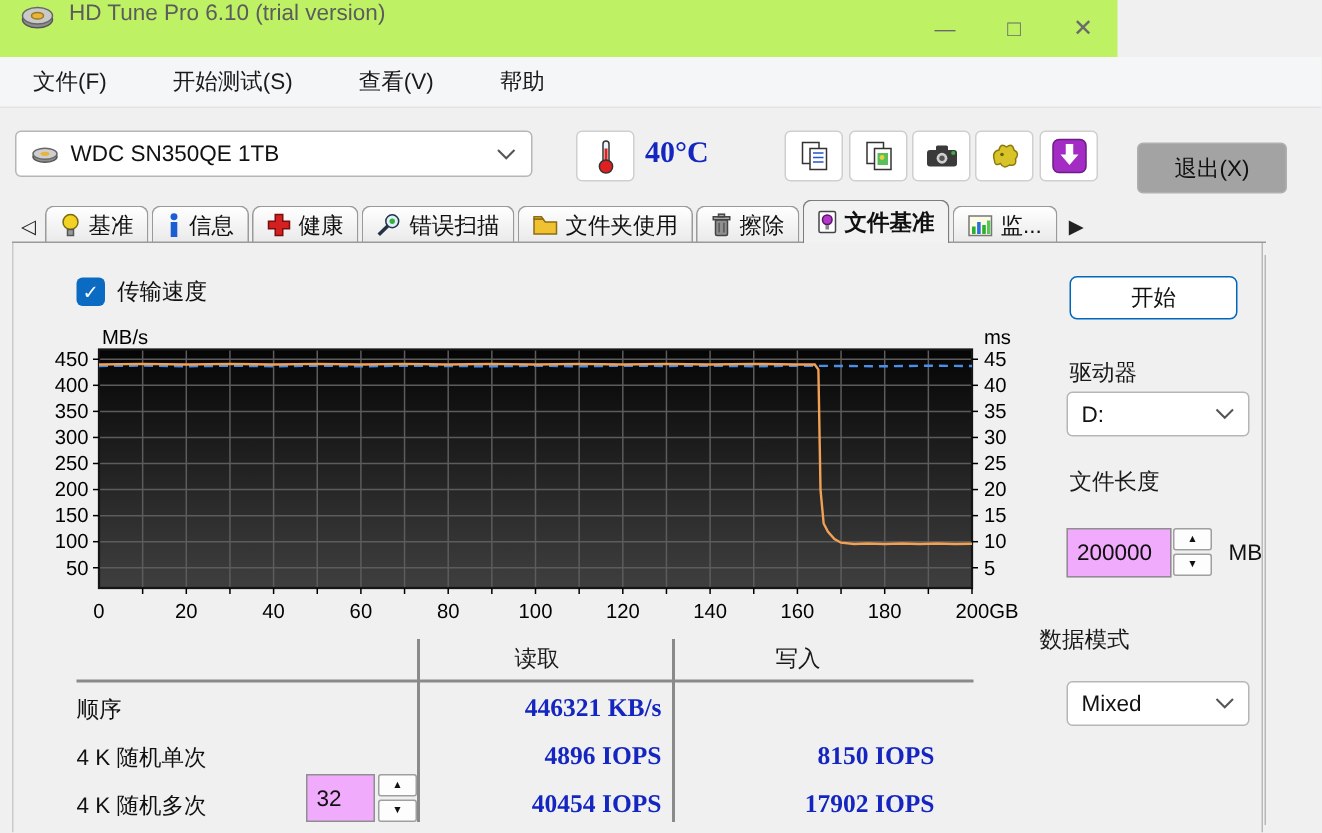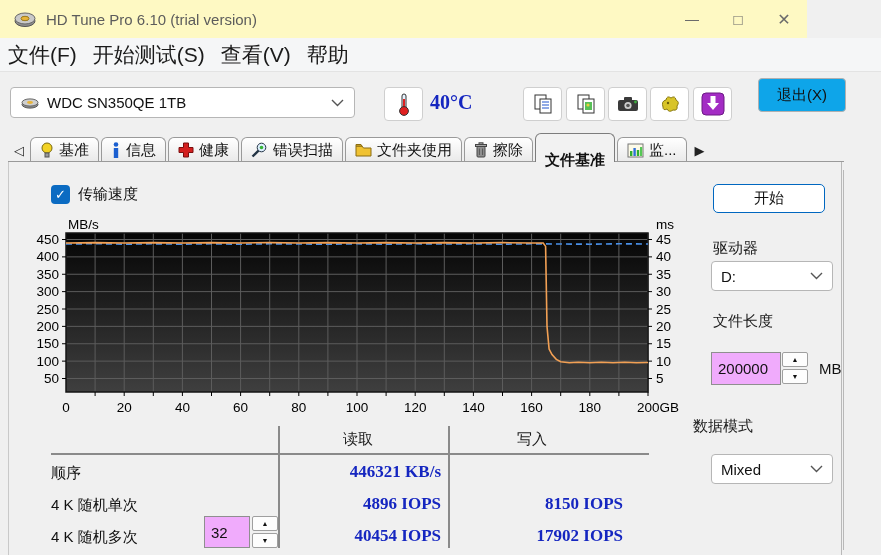--- a/index.html
+++ b/index.html
@@ -1,42 +1,42 @@
 <!DOCTYPE html>
 <html><head>
 <meta charset="utf-8">
 <style>
   * { margin:0; padding:0; box-sizing:border-box; }
   html,body { width:881px; height:555px; overflow:hidden; }
   body { position:relative; background:#f0f0f0; font-family:"Liberation Sans",sans-serif; color:#111; }
 
   
-  .titlebar { position:absolute; left:0; top:0; width:807px; height:38px; background:#fef9c3; display:flex; align-items:center; }
+  .titlebar { position:absolute; left:0; top:0; width:745px; height:38px; background:#bef264; display:flex; }
   .app-icon { margin-left:14px; width:22px; height:22px; }
   .title-text { margin-left:10px; font-size:15px; color:#5c5c5c; }
   .win-controls { position:absolute; right:0; top:0; height:38px; display:flex; }
   .win-btn { width:46px; height:38px; display:flex; align-items:center; justify-content:center; color:#6b6b6b; font-size:14px; }
 
   
   .menubar { position:absolute; left:0; top:38px; width:881px; height:34px; display:flex; align-items:center; background:#f5f6f7; border-bottom:1px solid #e3e3e3; }
-  .menu-item { padding:0 8px; font-size:21px; color:#1a1a1a; height:100%; display:flex; align-items:center; }
+  .menu-item { padding:0 22px; font-size:15px; color:#1a1a1a; height:100%; display:flex; align-items:center; }
 
   
   .toolbar { position:absolute; left:0; top:72px; width:881px; height:60px; }
   .drive-select { position:absolute; left:10px; top:15px; width:345px; height:31px; background:#fff; border:1px solid #b6b6b6; border-radius:4px; display:flex; align-items:center; padding:0 10px; font-size:15px; }
   .drive-select .lbl { margin-left:8px; flex:1; }
   .tool-btn { position:absolute; top:15px; width:39px; height:34px; background:#fff; border:1px solid #cfcfcf; border-radius:4px; display:flex; align-items:center; justify-content:center; }
   .temp { position:absolute; left:430px; top:19px; font-family:"Liberation Serif",serif; font-weight:bold; font-size:20px; color:#1526c0; }
-  .exit-btn { position:absolute; left:758px; top:6px; width:88px; height:34px; background:#0ea5e9; border:1px solid #b0b0b0; border-radius:4px; font-size:15px; display:flex; align-items:center; justify-content:center; }
+  .exit-btn { position:absolute; left:758px; top:23px; width:100px; height:34px; background:#a3a3a3; border:1px solid #b0b0b0; border-radius:4px; font-size:15px; display:flex; align-items:center; justify-content:center; }
 
   
   .tabbar { position:absolute; left:8px; top:132px; width:836px; height:30px; display:flex; align-items:flex-end; }
   .tab-scroll { width:22px; height:24px; display:flex; align-items:center; justify-content:center; font-size:13px; color:#222; }
   .tab { display:flex; align-items:center; gap:5px; padding:12px 9px; height:25px; background:linear-gradient(#ffffff,#e9e9e9); border:1px solid #9a9a9a; border-bottom:none; border-radius:6px 6px 0 0; font-size:15px; margin-right:2px; white-space:nowrap; position:relative; z-index:1; }
-  .tab.active { height:29px; background:#f2f2f2; font-weight:bold; z-index:3; border-color:#7d7d7d;flex-direction:column; }
+  .tab.active { height:29px; background:#f2f2f2; font-weight:bold; z-index:3; border-color:#7d7d7d; }
   .tabline { position:absolute; left:8px; top:161px; width:836px; height:1px; background:#9a9a9a; z-index:2; }
 
   
   .content { position:absolute; left:8px; top:162px; width:834px; height:393px; border-left:1px solid #c9c9c9; border-right:1px solid #b9b9b9; background:#f0f0f0; z-index:1; }
 
   .chk-row { position:absolute; left:42px; top:23px; display:flex; align-items:center; gap:8px; }
   .checkbox { width:19px; height:19px; background:#0b6bc2; border-radius:4px; color:#fff; font-size:13px; display:flex; align-items:center; justify-content:center; }
   .chk-label { font-size:15px; }
 
   

